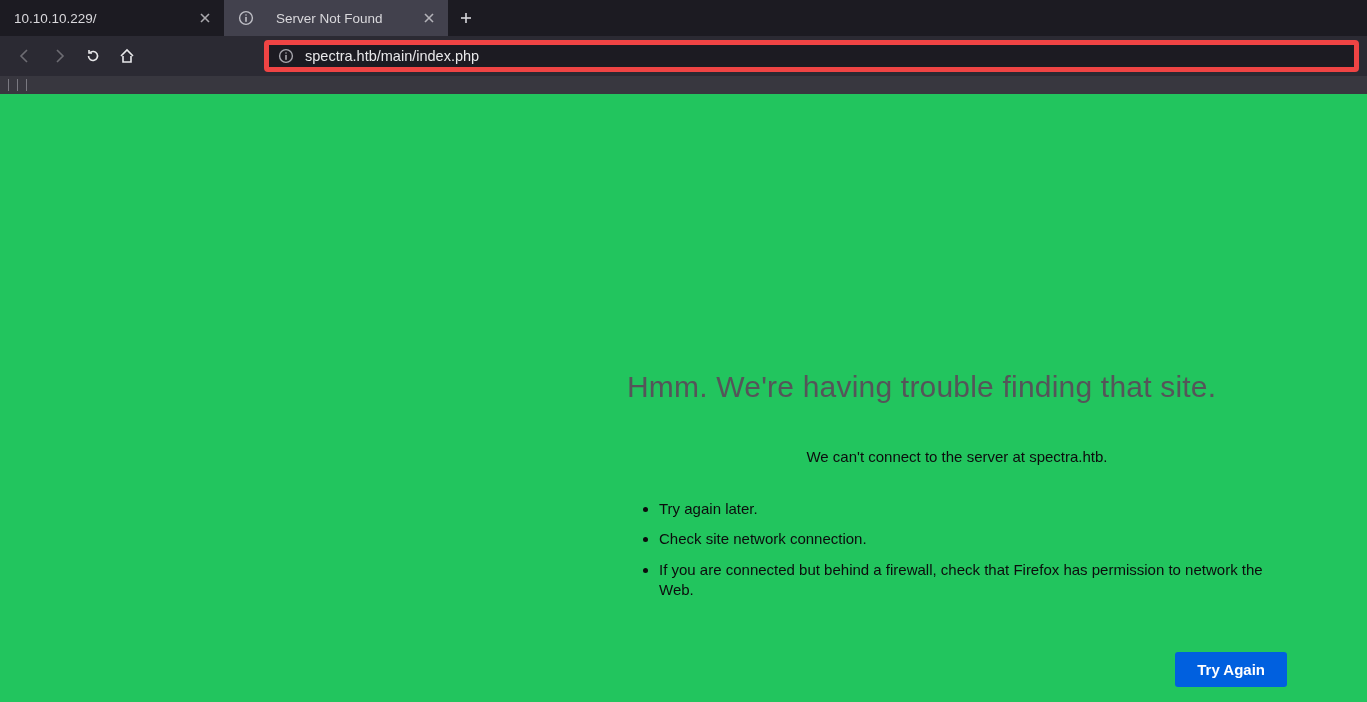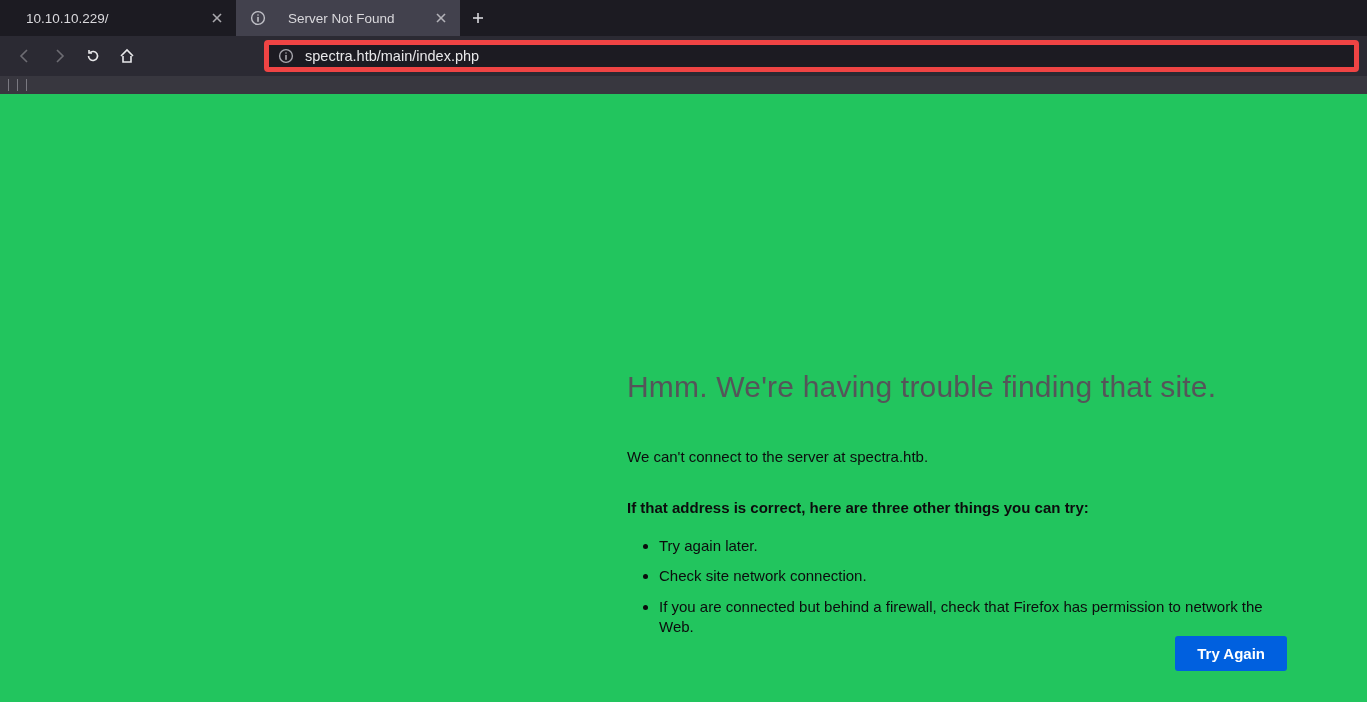--- a/index.html
+++ b/index.html
@@ -1,19 +1,19 @@
 <!DOCTYPE html>
 <html><head>
 <meta charset="utf-8">
 <style>
   * { margin:0; padding:0; box-sizing:border-box; }
   html,body{width:1367px;height:702px;font-family:"Segoe UI",Arial,sans-serif;background:#fff;overflow:hidden;}
   
   .chrome{background:#1c1b22;}
-  .tabstrip{height:36px;display:flex;align-items:stretch;padding-left:12px;}
+  .tabstrip{height:36px;display:flex;align-items:stretch;}
   .tab{display:flex;align-items:center;height:36px;padding:0 10px 0 14px;color:#d9d8dc;font-size:13.5px;min-width:224px;max-width:224px;position:relative;cursor:default;}
   .tab.inactive{background:#1c1b22;}
   .tab.active{background:#42414d;gap:14px;}
   .tab .ico{width:16px;height:16px;margin-right:8px;display:flex;align-items:center;justify-content:center;flex:0 0 16px;}
   .tab .ttl{flex:1;white-space:nowrap;overflow:hidden;text-overflow:ellipsis;}
   .tab .close{width:18px;height:18px;margin-left:6px;display:flex;align-items:center;justify-content:center;opacity:.75;cursor:pointer;}
   .tab .close svg{width:10px;height:10px;stroke:#d9d8dc;stroke-width:1.6;}
   .newtab{width:36px;display:flex;align-items:center;justify-content:center;color:#d9d8dc;cursor:pointer;}
   .newtab svg{width:12px;height:12px;stroke:#d9d8dc;stroke-width:1.6;}
   .toolbar{height:40px;background:#2b2a33;display:flex;align-items:center;padding:0 8px;}
@@ -23,25 +23,25 @@
   .spacer-sm{width:120px;}
   .urlbar{flex:1;height:32px;background:#1c1b22;border:5px solid #ef4444;border-radius:4px;display:flex;align-items:center;padding:0 8px;color:#e8e8ea;font-size:14.5px;}
   .urlbar .ident{width:18px;height:18px;display:flex;align-items:center;justify-content:center;margin-right:10px;opacity:.85;}
   .urlbar .addr{flex:1;white-space:nowrap;overflow:hidden;}
   .accentbar{height:18px;background:#38373f;display:flex;align-items:center;padding-left:4px;}
   .accentbar .tick{width:1px;height:12px;background:#7a7981;margin:0 4px;}
   
   .page{background:#22c55e;height:608px;position:relative;}
   .errbox{position:absolute;left:627px;top:276px;width:660px;color:#0c0c0d;}
   .errtitle{font-size:30px;font-weight:300;color:#555559;letter-spacing:.2px;margin-bottom:44px;}
-  .errpara{font-size:15px;color:#0c0c0d;margin-bottom:34px;}
+  .errpara{font-size:15px;color:#0c0c0d;margin-bottom:34px;text-align:center;}
   .errsub{font-size:15px;font-weight:700;color:#0c0c0d;margin-bottom:20px;}
   .errlist{list-style:disc;padding-left:32px;font-size:15px;color:#0c0c0d;}
   .errlist li{margin-bottom:10px;line-height:1.35;}
-  .btnrow{position:absolute;left:627px;top:542px;width:660px;display:flex;justify-content:flex-end;}
+  .btnrow{position:absolute;left:627px;top:558px;width:660px;display:flex;justify-content:flex-end;}
   .try-btn{background:#0060df;color:#fff;font-size:15px;font-weight:600;border:none;border-radius:3px;padding:9px 22px;cursor:pointer;}
   
   .info-svg circle{fill:none;stroke:#bfbfc6;stroke-width:1.4;}
   .info-svg line,.info-svg path{stroke:#bfbfc6;stroke-width:1.6;stroke-linecap:round;}
 </style>
 </head>
 <body>
 
 <div class="chrome">
   <div class="tabstrip">
@@ -121,21 +121,20 @@
     <span class="tick"></span>
       <span class="tick"></span>
       <span class="tick"></span>
   </div>
 </div>
 
 <div class="page">
   <div class="errbox">
     <h1 class="errtitle">Hmm. We're having trouble finding that site.</h1>
     <p class="errpara">We can't connect to the server at spectra.htb.</p>
-    <p class="errsub">If that address is correct, here are three other things you can try:</p>
     <ul class="errlist">
       <li>Try again later.</li>
       <li>Check site network connection.</li>
       <li>If you are connected but behind a firewall, check that Firefox has permission to network the Web.</li>
     </ul>
   </div>
   <div class="btnrow">
     <button class="try-btn">Try Again</button>
   </div>
 </div>

